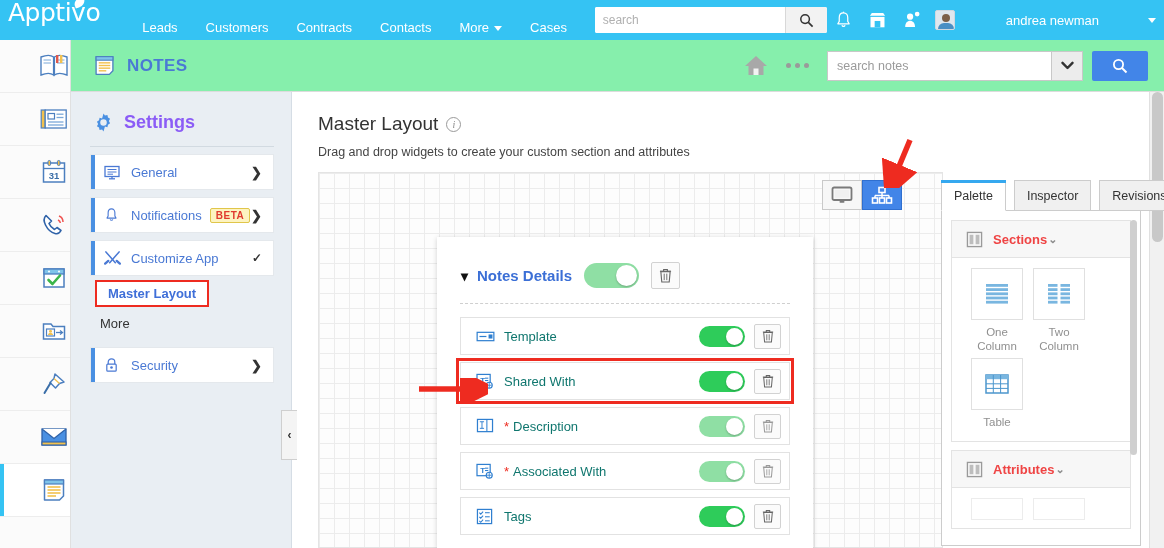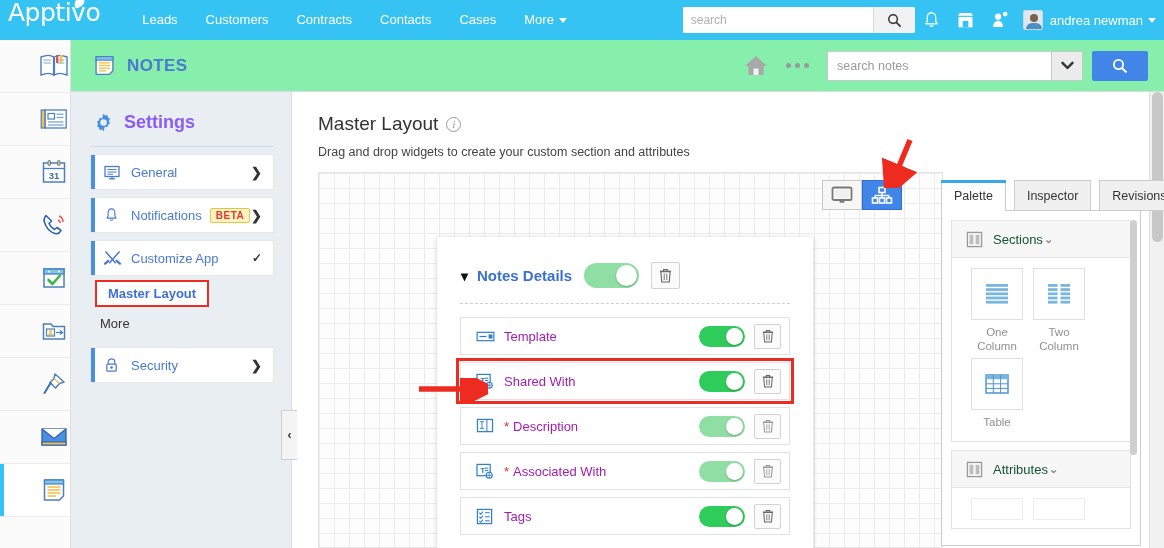--- a/index.html
+++ b/index.html
@@ -19,21 +19,21 @@
     margin-left: 8px; color: #fff; font-size: 25px; letter-spacing: -0.5px;
     font-family: "DejaVu Sans", sans-serif; position: relative; line-height: 1;
     padding-bottom: 3px;
   }
   .logo .leaf {
     position: absolute; left: 66px; top: -2px; width: 11px; height: 9px;
     background: #fff; border-radius: 70% 0 70% 0; transform: rotate(-20deg);
   }
   .topnav { display: flex; align-items: center; margin-left: 28px; }
   .topnav a {
-    color: #ffffff; font-size: 13px; text-decoration: none; padding: 0 14px;
+    color: #ffffff; font-size: 13px; text-decoration: none; padding: 8px 14px;
     line-height: 40px; white-space: nowrap;
   }
   .caret-down {
     display: inline-block; width: 0; height: 0; margin-left: 5px;
     border-left: 4px solid transparent; border-right: 4px solid transparent;
     border-top: 5px solid #fff; vertical-align: middle;
   }
   .top-right {
     position: absolute; right: 8px; top: 0; height: 40px;
     display: flex; align-items: center;
@@ -44,21 +44,21 @@
   .gsearch input {
     border: none; outline: none; width: 190px; padding: 0 8px;
     font-size: 12px; color: #555; font-family: "Liberation Sans", sans-serif;
   }
   .gsearch input::placeholder { color: #b0b0b0; }
   .gsearch .gbtn {
     width: 42px; background: #f2f2f2; border-left: 1px solid #d8d8d8;
     display: flex; align-items: center; justify-content: center; cursor: pointer;
   }
   .ticon { width: 34px; height: 40px; display: flex; align-items: center; justify-content: center; cursor: pointer; }
-  .avatar-wrap { display: flex; align-items: center; margin-left: 6px; cursor: pointer; }
+  .avatar-wrap { display: flex; align-items: center; margin-left: 6px; cursor: pointer; gap: 44px; }
   .avatar {
     width: 20px; height: 20px; background: #dfe7ee; border: 1px solid #cfd8e0;
     border-radius: 2px; position: relative; overflow: hidden;
   }
   .avatar::before {
     content:""; position: absolute; left: 6px; top: 3px; width: 8px; height: 8px;
     border-radius: 50%; background: #7c6049;
   }
   .avatar::after {
     content:""; position: absolute; left: 2px; top: 12px; width: 16px; height: 10px;
@@ -211,21 +211,21 @@
   }
 
   .field-list { padding: 13px 23px 0 23px; }
   .field-row {
     height: 38px; border: 1px solid #e2e2e2; background: #fff;
     display: flex; align-items: center; margin-bottom: 7px; padding: 0 8px 0 14px;
     position: relative;
   }
   .field-row .ficon { width: 20px; display: flex; justify-content: center; flex: none; }
   .field-row .req { color: #ee2b20; font-size: 13px; margin-left: 9px; }
-  .field-row .flabel { font-size: 13px; color: #a21caf; margin-left: 9px; flex: 1; }
+  .field-row .flabel { font-size: 13px; color: #0f766e; margin-left: 9px; flex: 1; }
   .field-row .flabel.after-req { margin-left: 4px; }
   .field-row .toggle { margin-right: 9px; }
   .field-row.highlighted { outline: 3px solid #ee2b20; outline-offset: 1px; z-index: 2; }
 
   
   .palette {
     position: absolute; left: 941px; top: 180px; width: 200px; height: 368px;
     z-index: 6;
   }
   .ptabs { display: flex; position: relative; z-index: 2; }
@@ -241,21 +241,21 @@
   }
   .pbody {
     background: #fff; border: 1px solid #cccccc; margin-top: -1px; height: 336px;
     padding: 9px; position: relative; overflow: hidden;
   }
   .pgroup { border: 1px solid #e3e3e3; margin-bottom: 8px; }
   .pgroup-head {
     background: #f7f7f7; height: 37px; display: flex; align-items: center;
     padding-left: 14px; border-bottom: 1px solid #e3e3e3; cursor: pointer;
   }
-  .pgroup-title { color: #14532d; font-size: 13px; font-weight: normal; margin-left: 10px; }
+  .pgroup-title { color: #ef4444; font-size: 13px; font-weight: bold; margin-left: 10px; }
   .pgroup-chev { color: #8c8c8c; font-size: 11px; font-weight: bold; margin-left: 1px; }
   .pgrid { display: flex; flex-wrap: wrap; padding: 10px 6px 8px 14px; }
   .pitem { width: 62px; text-align: center; margin-bottom: 4px; cursor: pointer; }
   .pitem .tile {
     width: 52px; height: 52px; border: 1px solid #e0e0e0; background: #fff;
     display: flex; align-items: center; justify-content: center; margin: 0 auto;
   }
   .pitem .plabel { font-size: 11.5px; color: #909090; margin-top: 5px; line-height: 1.25; }
   .pscroll {
     position: absolute; right: 3px; top: 9px; width: 7px; height: 235px;
@@ -283,22 +283,22 @@
   <div class="topbar">
     <div class="logo">
       <span>Apptivo</span>
       <span class="leaf"></span>
     </div>
     <nav class="topnav">
       <a href="#"><span>Leads</span></a>
       <a href="#"><span>Customers</span></a>
       <a href="#"><span>Contracts</span></a>
       <a href="#"><span>Contacts</span></a>
+      <a href="#"><span>More</span><i class="caret-down"></i></a>
       <a href="#"><span>Cases</span></a>
-      <a href="#"><span>More</span><i class="caret-down"></i></a>
     </nav>
 
     <div class="top-right">
       <div class="gsearch">
         <input type="text" placeholder="search" style="">
         <div class="gbtn">
           <svg width="15" height="15" viewBox="0 0 16 16">
             <circle cx="6.5" cy="6.5" r="4.6" fill="none" stroke="#333" stroke-width="1.6"></circle>
             <line x1="10" y1="10" x2="14.5" y2="14.5" stroke="#333" stroke-width="1.8"></line>
           </svg>

